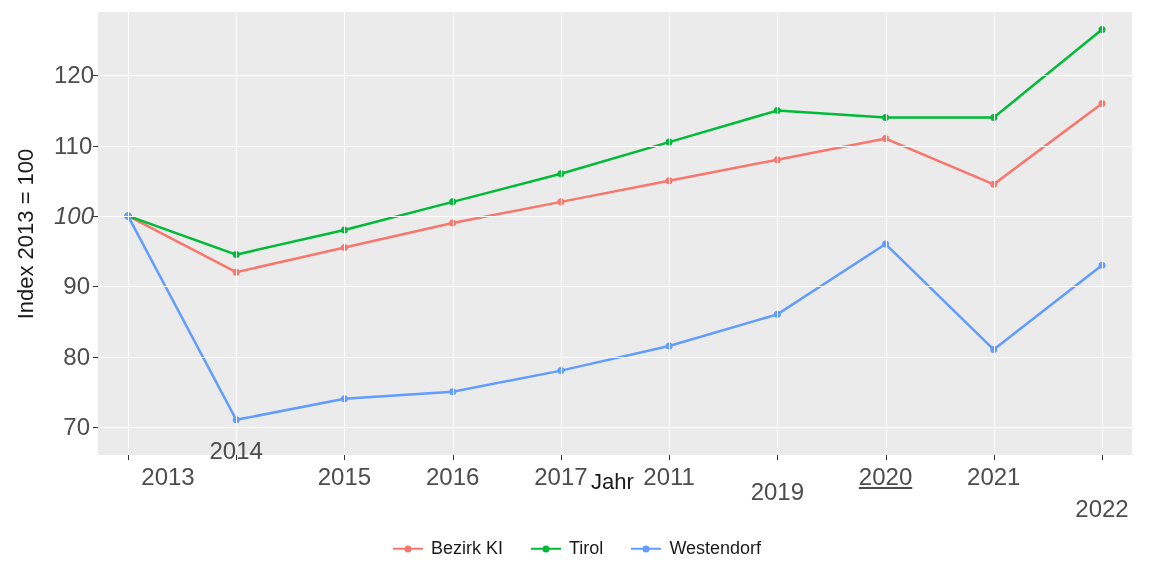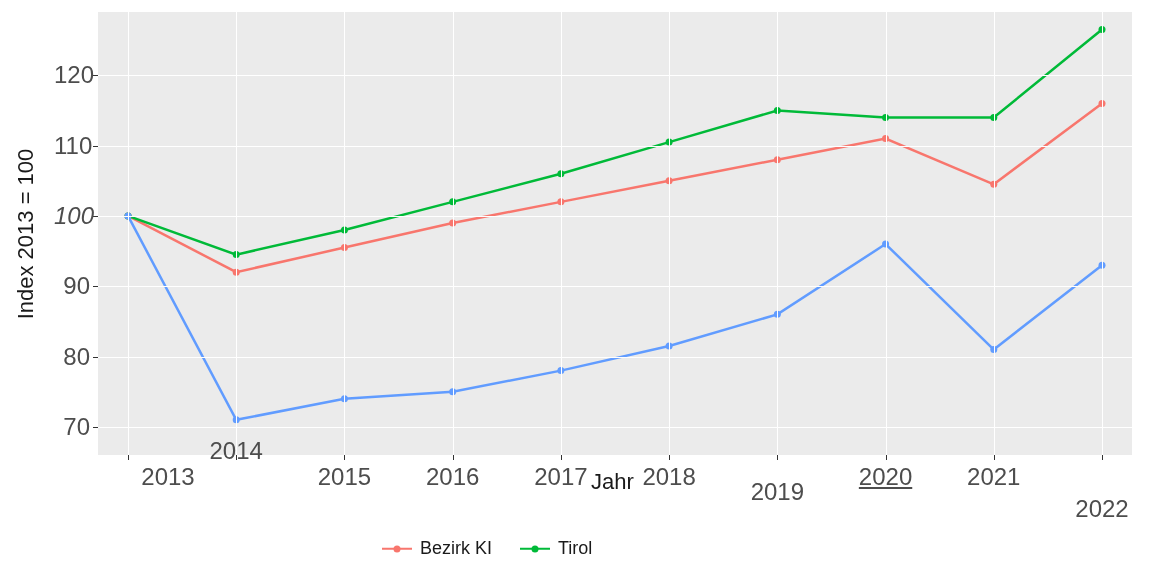--- a/index.html
+++ b/index.html
@@ -129,34 +129,41 @@
       <circle cx="669.1111111111111" cy="346.0079365079365" r="3.5" fill="#619CFF"></circle>
       <circle cx="777.3333333333334" cy="314.3650793650794" r="3.5" fill="#619CFF"></circle>
       <circle cx="885.5555555555557" cy="244.04761904761907" r="3.5" fill="#619CFF"></circle>
       <circle cx="993.7777777777778" cy="349.5238095238095" r="3.5" fill="#619CFF"></circle>
       <circle cx="1102" cy="265.1428571428571" r="3.5" fill="#619CFF"></circle>
     </svg>
 
   <div id="ylab" class="axis-title-y" style="left: 26px; top: 233.5px;">Index  2013  =  100</div>
   <div id="xlab" class="axis-title-x" style="left: 591px; top: 469px;">Jahr</div>
 
-  <div id="legend" class="legend" style="left: 382px; top: 538px;">
+  <div id="legend" class="legend" style="left: 393px; top: 538px;">
       <div class="legend-item">
         <div class="legend-key">
           <div class="legend-line" style="background: rgb(248, 118, 109);"></div>
           <div class="legend-dot" style="background: rgb(248, 118, 109);"></div>
         </div>
         <span>Bezirk KI</span>
       </div>
       <div class="legend-item">
         <div class="legend-key">
           <div class="legend-line" style="background: rgb(0, 186, 56);"></div>
           <div class="legend-dot" style="background: rgb(0, 186, 56);"></div>
         </div>
         <span>Tirol</span>
+      </div>
+      <div class="legend-item">
+        <div class="legend-key">
+          <div class="legend-line" style="background: rgb(97, 156, 255);"></div>
+          <div class="legend-dot" style="background: rgb(97, 156, 255);"></div>
+        </div>
+        <span>Westendorf</span>
       </div>
     </div>
 
 <div class="gridline-h" style="left: 98px; top: 426.873px; width: 1034px;"></div>
     <div class="tick-y" style="left: 93px; top: 426.873px;"></div>
     <div class="tick-label-y" style="left: 54px; top: 426.873px; width: 36px;">70</div>
     <div class="gridline-h" style="left: 98px; top: 356.556px; width: 1034px;"></div>
     <div class="tick-y" style="left: 93px; top: 356.556px;"></div>
     <div class="tick-label-y" style="left: 54px; top: 356.556px; width: 36px;">80</div>
     <div class="gridline-h" style="left: 98px; top: 286.238px; width: 1034px;"></div>
@@ -181,21 +188,21 @@
     <div class="tick-x" style="left: 344.444px; top: 455px;"></div>
     <div class="tick-label-x" style="left: 344.444px; top: 463px;">2015</div>
     <div class="gridline-v" style="left: 452.667px; top: 12px; height: 443px;"></div>
     <div class="tick-x" style="left: 452.667px; top: 455px;"></div>
     <div class="tick-label-x" style="left: 452.667px; top: 463px;">2016</div>
     <div class="gridline-v" style="left: 560.889px; top: 12px; height: 443px;"></div>
     <div class="tick-x" style="left: 560.889px; top: 455px;"></div>
     <div class="tick-label-x" style="left: 560.889px; top: 463px;">2017</div>
     <div class="gridline-v" style="left: 669.111px; top: 12px; height: 443px;"></div>
     <div class="tick-x" style="left: 669.111px; top: 455px;"></div>
-    <div class="tick-label-x" style="left: 669.111px; top: 463px;">2018</div>
+    <div class="tick-label-x" style="left: 669.111px; top: 463px;">2011</div>
     <div class="gridline-v" style="left: 777.333px; top: 12px; height: 443px;"></div>
     <div class="tick-x" style="left: 777.333px; top: 455px;"></div>
     <div class="tick-label-x" style="left: 777.333px; top: 478px;">2019</div>
     <div class="gridline-v" style="left: 885.556px; top: 12px; height: 443px;"></div>
     <div class="tick-x" style="left: 885.556px; top: 455px;"></div>
     <div class="tick-label-x" style="left: 885.556px; top: 463px; text-decoration: underline;">2020</div>
     <div class="gridline-v" style="left: 993.778px; top: 12px; height: 443px;"></div>
     <div class="tick-x" style="left: 993.778px; top: 455px;"></div>
     <div class="tick-label-x" style="left: 993.778px; top: 463px;">2021</div>
     <div class="gridline-v" style="left: 1102px; top: 12px; height: 443px;"></div>

